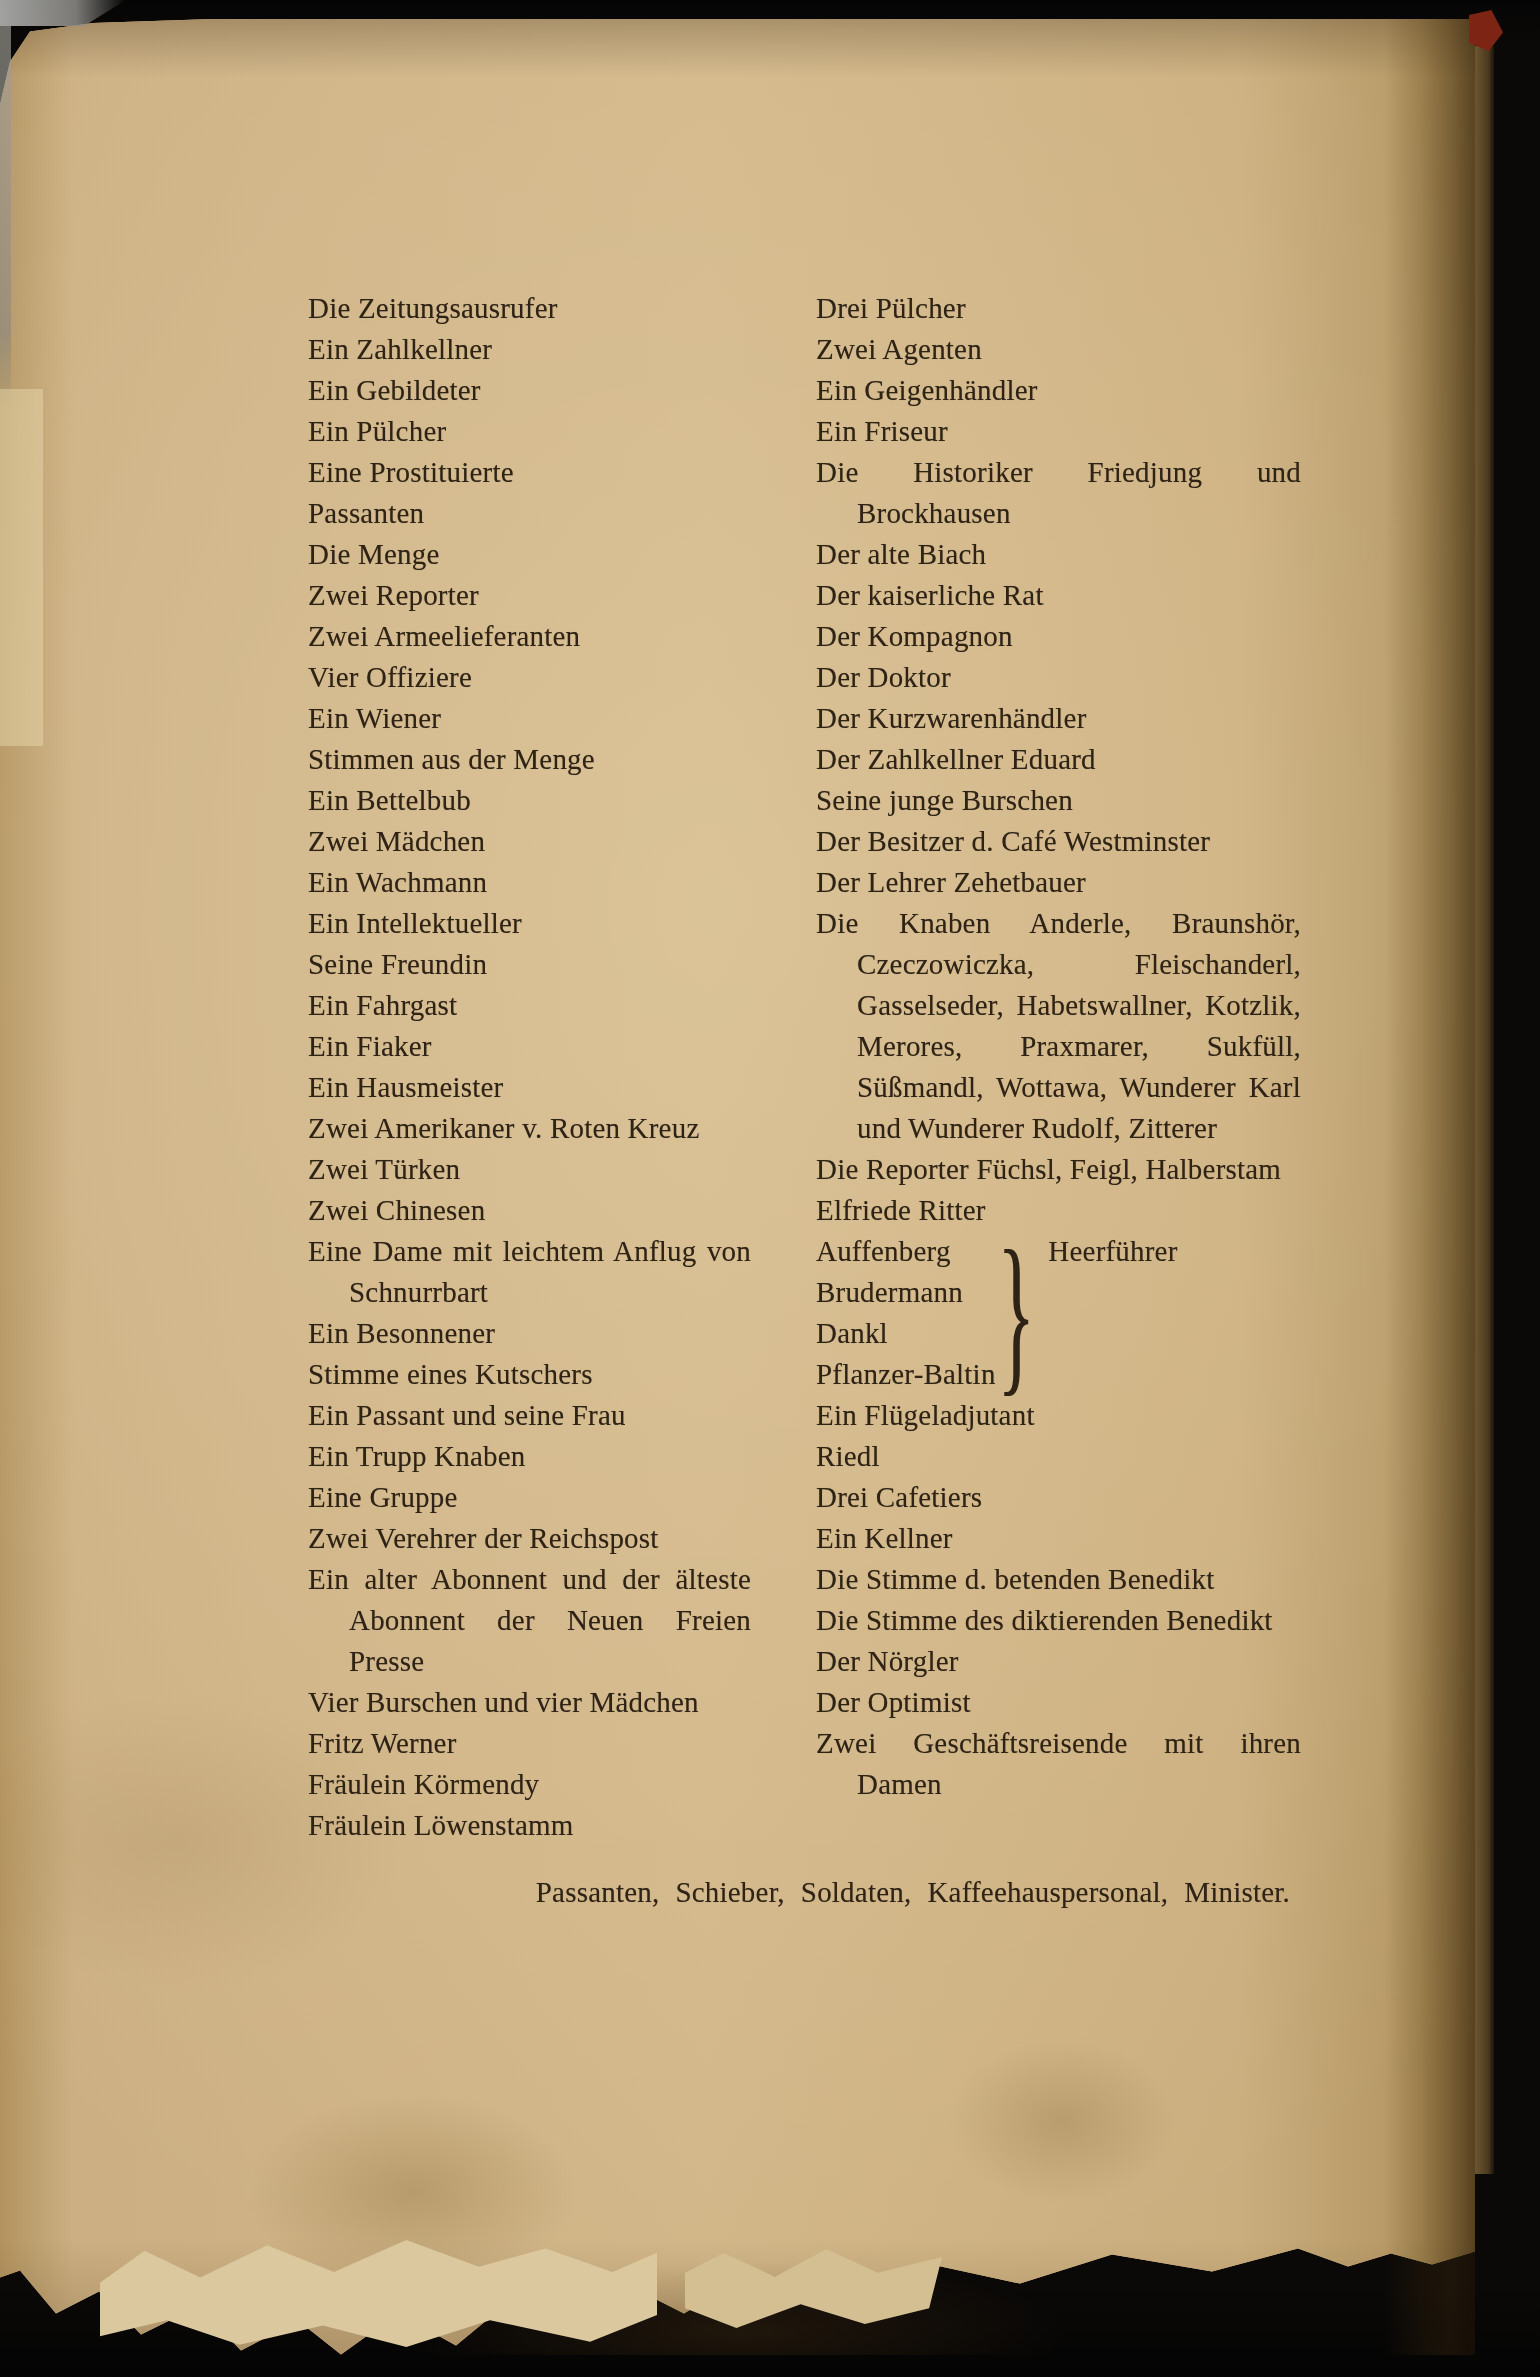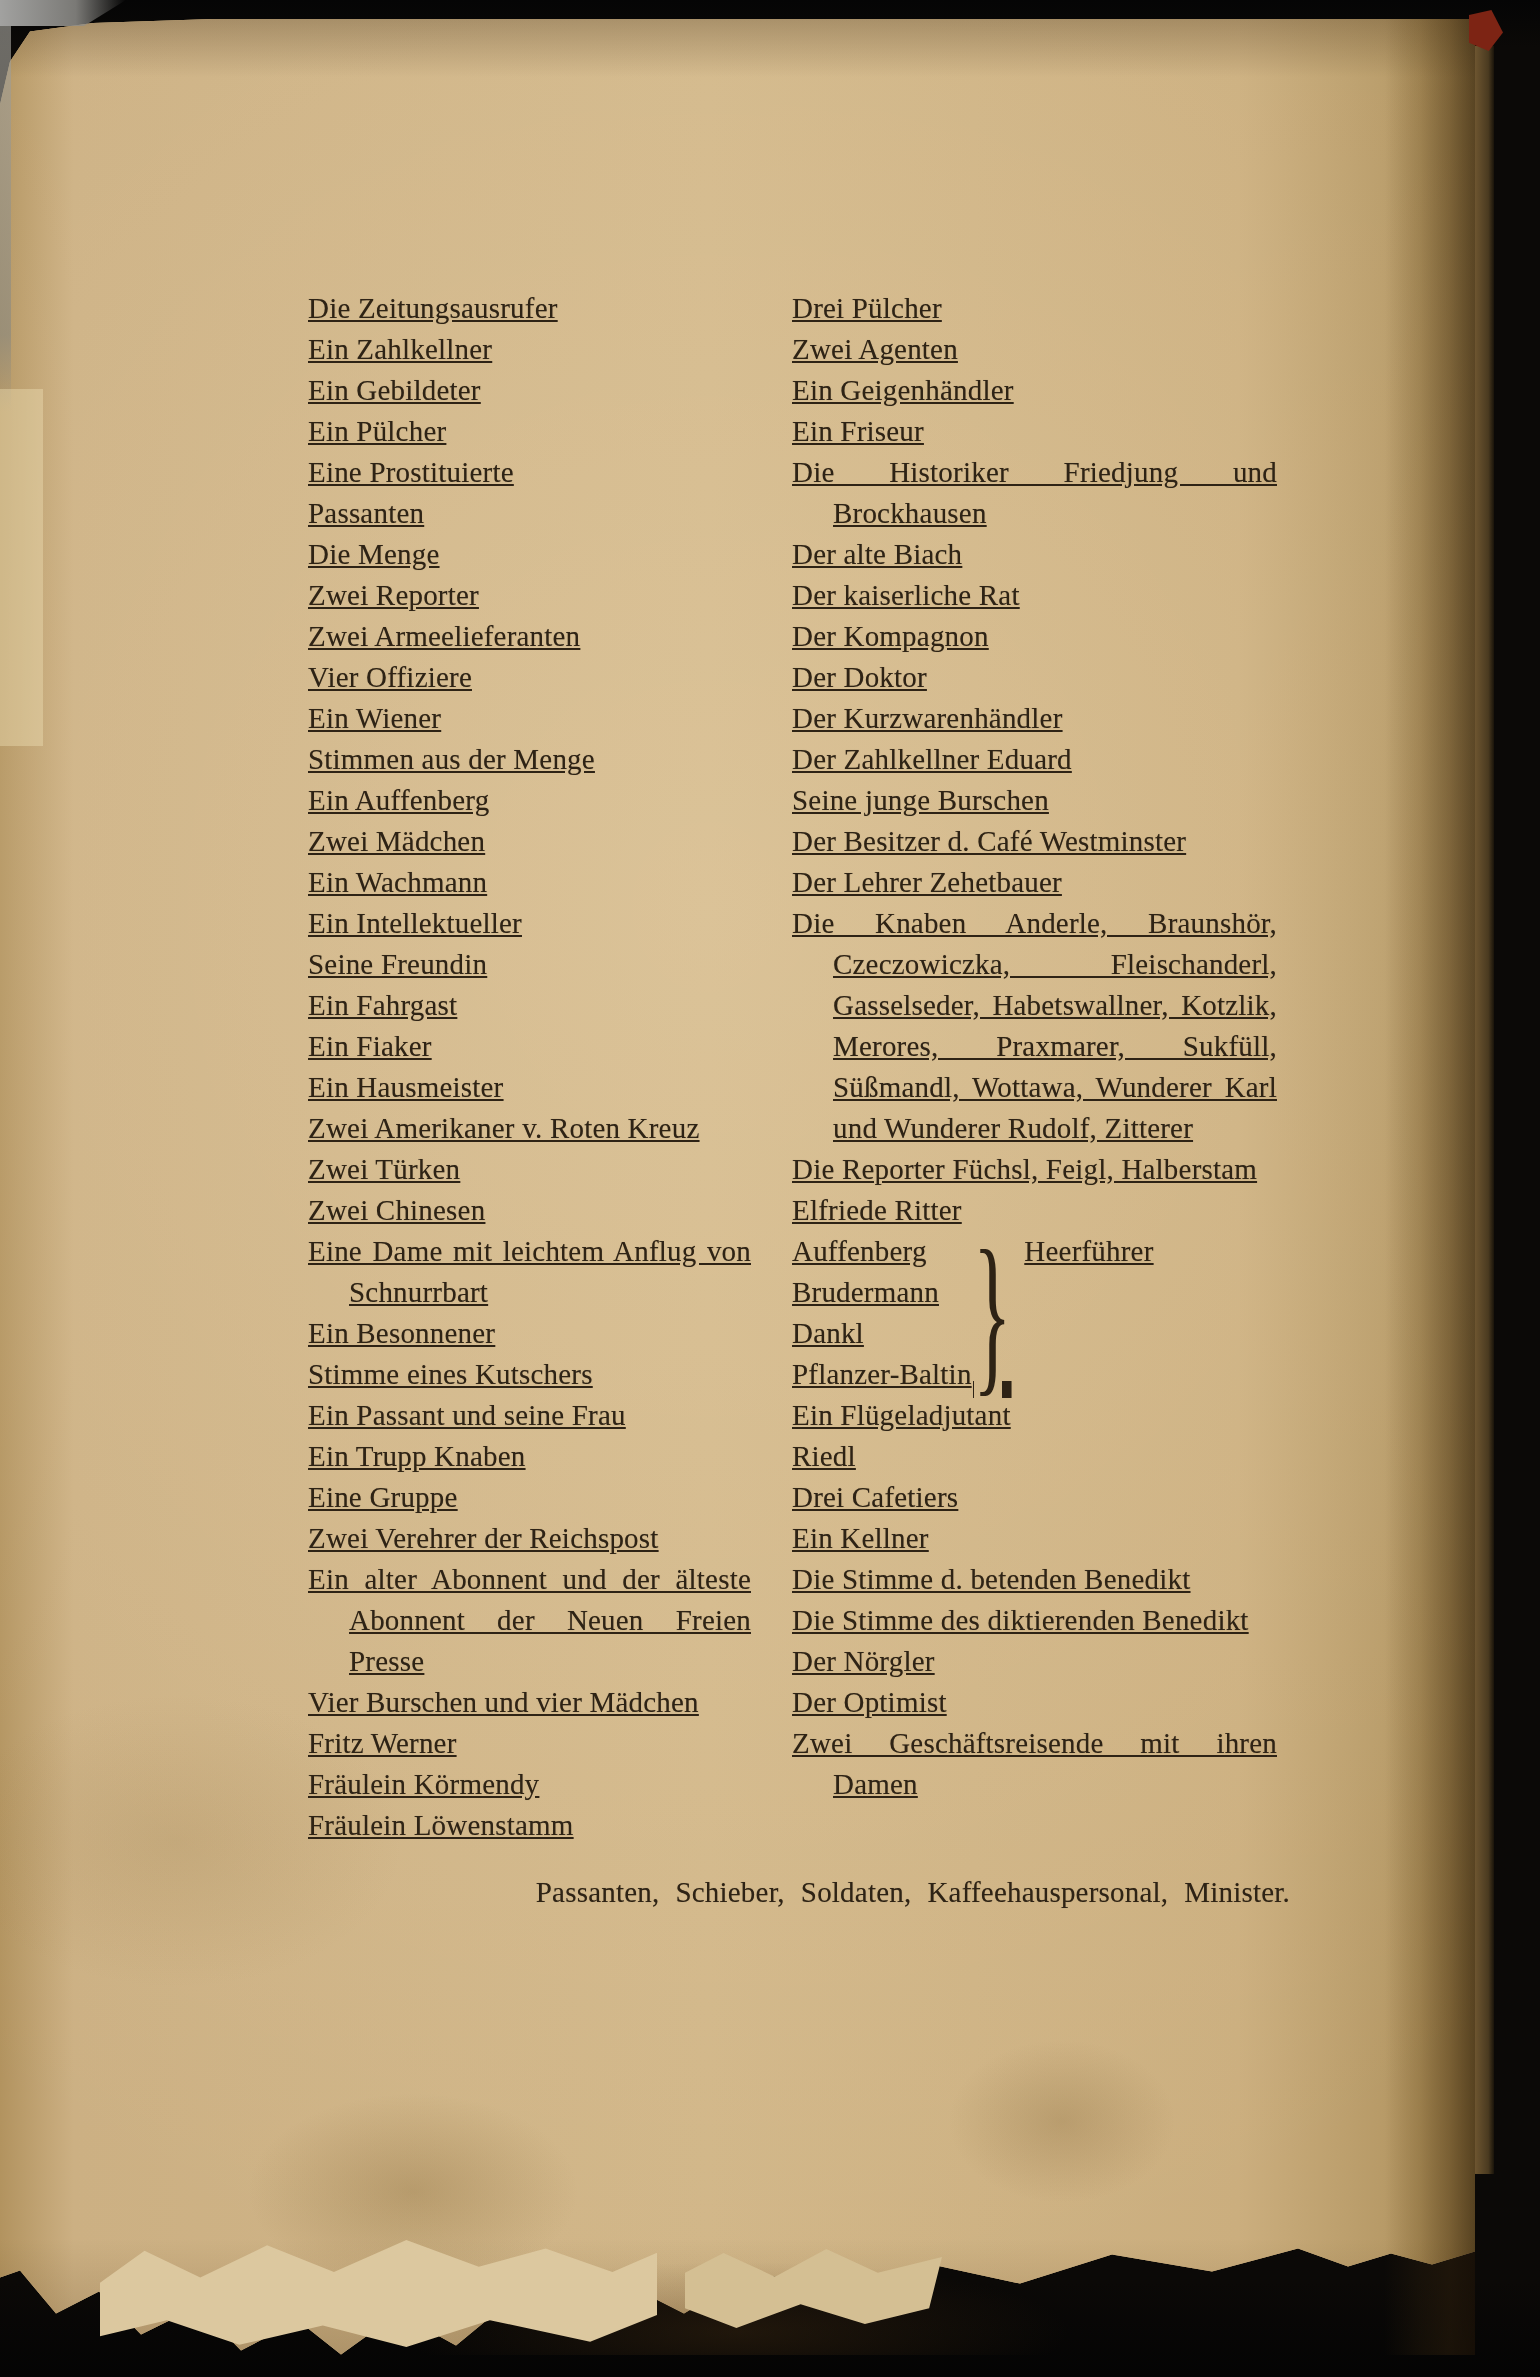--- a/index.html
+++ b/index.html
@@ -64,21 +64,21 @@
   .frag-2{
     left:685px;top:2249px;width:257px;height:79px;background:#d4bf93;
     clip-path:polygon(0 30%,15% 5%,35% 35%,55% 0,75% 30%,100% 10%,95% 75%,70% 95%,45% 70%,20% 100%,0 75%);
   }
   
   .text-block{
     position:absolute;left:308px;top:288px;width:982px;
     color:#2e2315;font-size:29px;line-height:41px;letter-spacing:0.2px;
     text-shadow:0 0 0.7px rgba(46,35,21,.35);
   }
-  .columns{display:flex;gap:41px;text-decoration:underline;}
+  .columns{display:flex;gap:65px;}
   .col-left{width:443px;flex:0 0 443px;}
   .col-right{width:485px;flex:0 0 485px;}
   .entry{padding-left:41px;text-indent:-41px;text-align:justify;}
   .hgroup{display:flex;align-items:flex-start;}
   .hgroup .entry{text-align:left;}
   .hbrace{
     font-size:178px;line-height:163px;font-weight:400;color:#2e2315;
     transform:scaleX(.45);transform-origin:left center;margin-left:1.4px;width:50px;
     text-shadow:none;
   }
@@ -107,21 +107,21 @@
         <div class="entry">Ein Gebildeter</div>
         <div class="entry">Ein Pülcher</div>
         <div class="entry">Eine Prostituierte</div>
         <div class="entry">Passanten</div>
         <div class="entry">Die Menge</div>
         <div class="entry">Zwei Reporter</div>
         <div class="entry">Zwei Armeelieferanten</div>
         <div class="entry">Vier Offiziere</div>
         <div class="entry">Ein Wiener</div>
         <div class="entry">Stimmen aus der Menge</div>
-        <div class="entry">Ein Auffenberg</div>
+        <div class="entry">Ein Bettelbub</div>
         <div class="entry">Zwei Mädchen</div>
         <div class="entry">Ein Wachmann</div>
         <div class="entry">Ein Intellektueller</div>
         <div class="entry">Seine Freundin</div>
         <div class="entry">Ein Fahrgast</div>
         <div class="entry">Ein Fiaker</div>
         <div class="entry">Ein Hausmeister</div>
         <div class="entry">Zwei Amerikaner v. Roten Kreuz</div>
         <div class="entry">Zwei Türken</div>
         <div class="entry">Zwei Chinesen</div>

